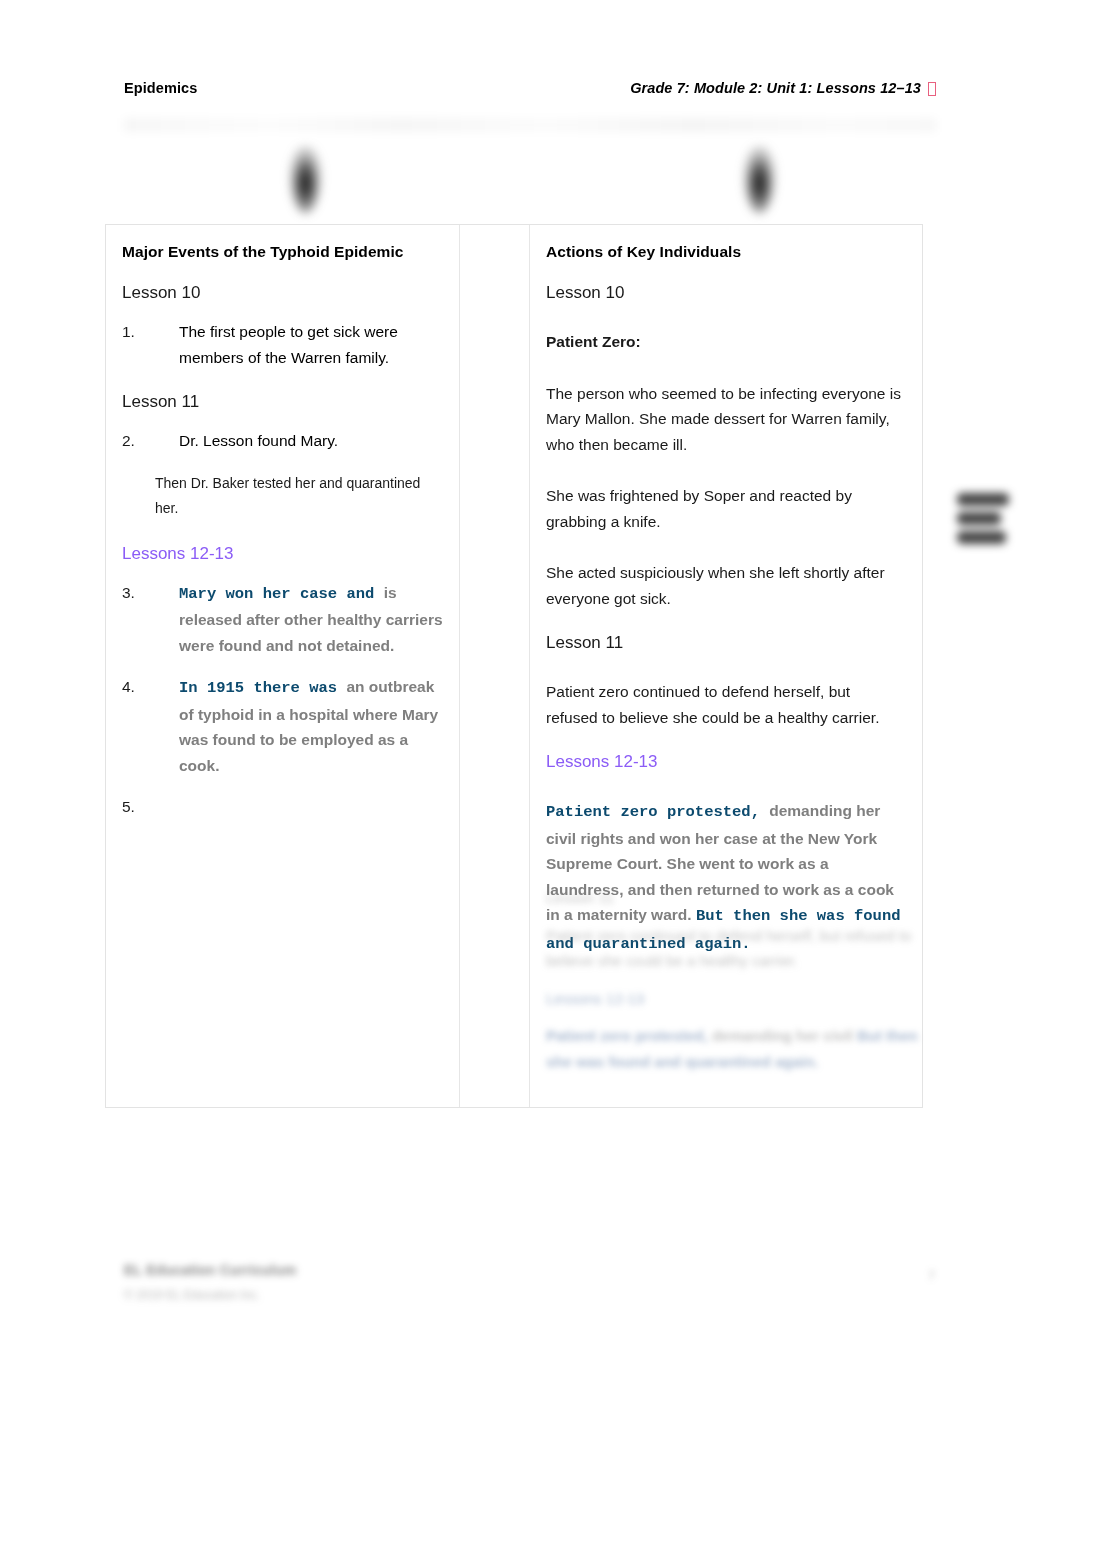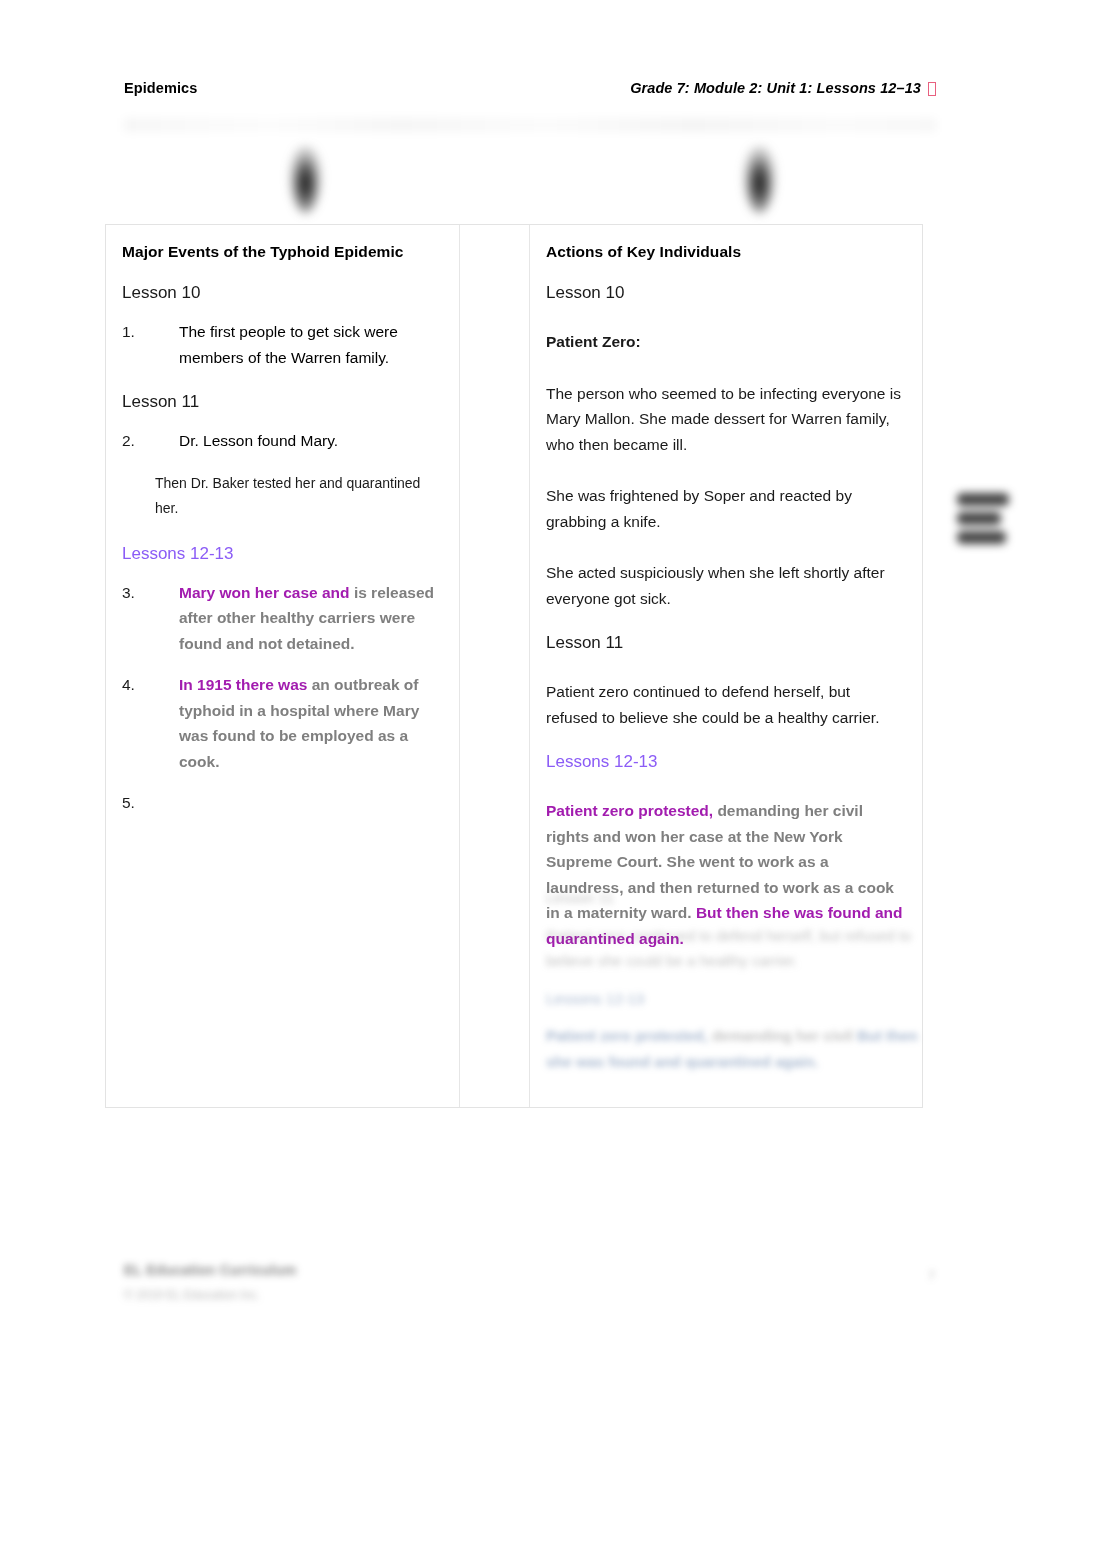--- a/index.html
+++ b/index.html
@@ -193,21 +193,21 @@
     color: #1a1a1a;
   }
   .event-body { flex: 1 1 auto; margin-left: 24px; }
   .event-sub {
     margin-top: 17px;
     font-size: 14px;
     line-height: 25.5px;
     color: #1a1a1a;
   }
 
-  .t-blue { color: #a21caf; }
+  .t-blue { color: #0c4a6e; font-family: Liberation Mono, monospace; }
   .t-gray { color: #7F7F7F; font-weight: bold; }
 
   .rev-line { font-weight: normal; }
   .rev-line .t-blue { font-weight: bold; }
 </style>
 </head>
 <body>
 
 <div class="page">
 

